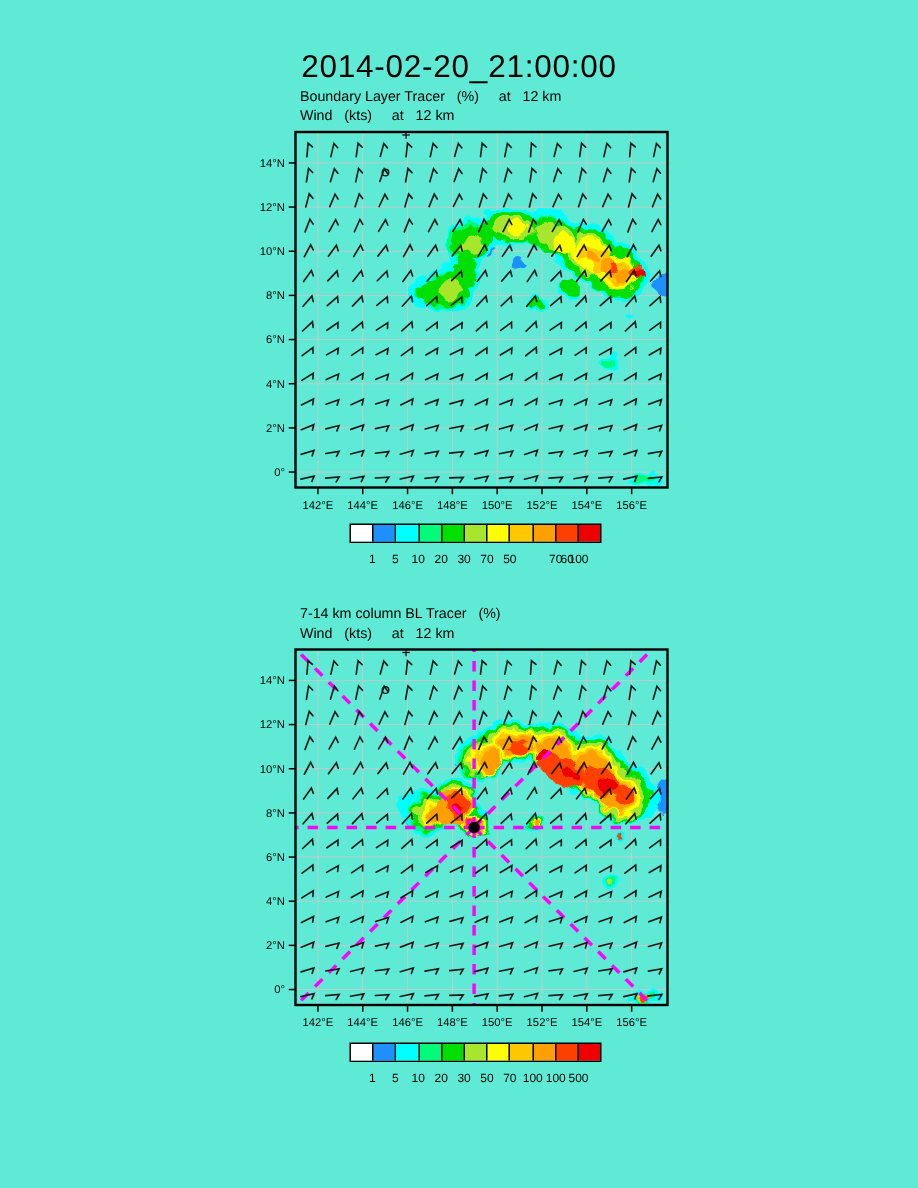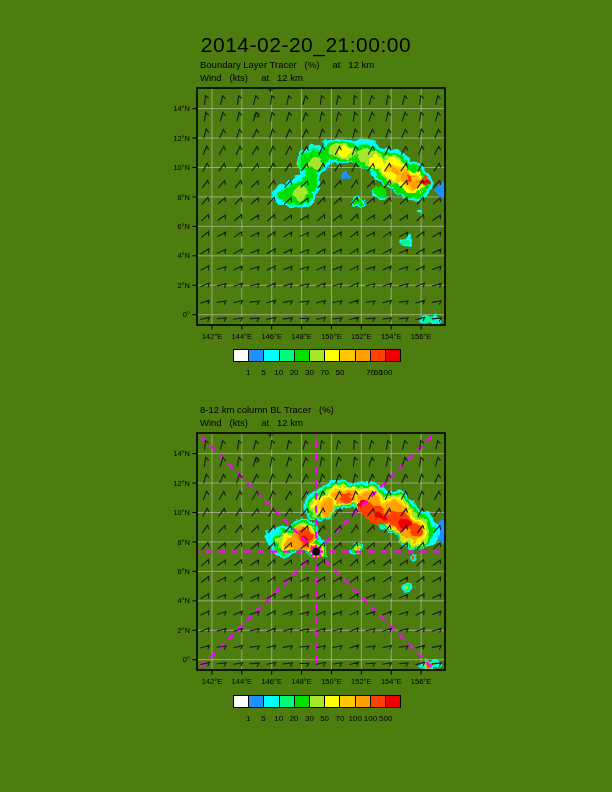--- a/index.html
+++ b/index.html
@@ -1,36 +1,36 @@
 <!DOCTYPE html>
 <html><head>
 <meta charset="utf-8">
 <style>
   html,body{margin:0;padding:0;background:#ffffff;}
-  .page{position:relative;width:612px;height:792px;background:#4d7c0f;overflow:hidden;
+  .page{position:relative;width:612px;height:792px;background:#5eead4;overflow:hidden;
         font-family:"Liberation Sans", sans-serif;color:#000;}
   .page-title{position:absolute;left:0;top:33px;width:612px;text-align:center;
         font-size:21px;letter-spacing:0.5px;white-space:pre;}
   .sub{position:absolute;left:200px;font-size:9.5px;white-space:pre;text-align:right;}
   .cbar{position:absolute;display:flex;width:168px;height:13px;border:1px solid #000;box-sizing:border-box;}
   .cbar .cell{flex:1;border-left:1px solid #000;}
   .cbar .cell:first-child{border-left:none;}
   .cbar-labels{position:absolute;width:168px;height:10px;font-size:8px;}
   .cbar-labels span{position:absolute;transform:translateX(-50%);white-space:nowrap;}
 </style>
 </head>
 <body>
 
 <div class="page">
   <div class="page-title">2014-02-20_21:00:00</div>
 
   <div class="sub" style="top:59px">Boundary Layer Tracer   (%)     at   12 km</div>
   <div class="sub" style="top:72px">Wind   (kts)     at   12 km</div>
 
-  <div class="sub" style="top:404px">8-12 km column BL Tracer   (%)</div>
+  <div class="sub" style="top:404px">7-14 km column BL Tracer   (%)</div>
   <div class="sub" style="top:417px">Wind   (kts)     at   12 km</div>
 
   <div id="panels">
       <svg width="248" height="237" viewBox="0 0 248 237" style="position:absolute;left:197px;top:88px;overflow:visible;">
         <defs>
           <clipPath id="clip0">
             <rect x="0" y="0" width="248" height="237"></rect>
           </clipPath>
           <filter id="rough0" x="-15%" y="-15%" width="130%" height="130%">
             <feTurbulence type="fractalNoise" baseFrequency="0.11" numOctaves="2" seed="7" result="n"></feTurbulence>

